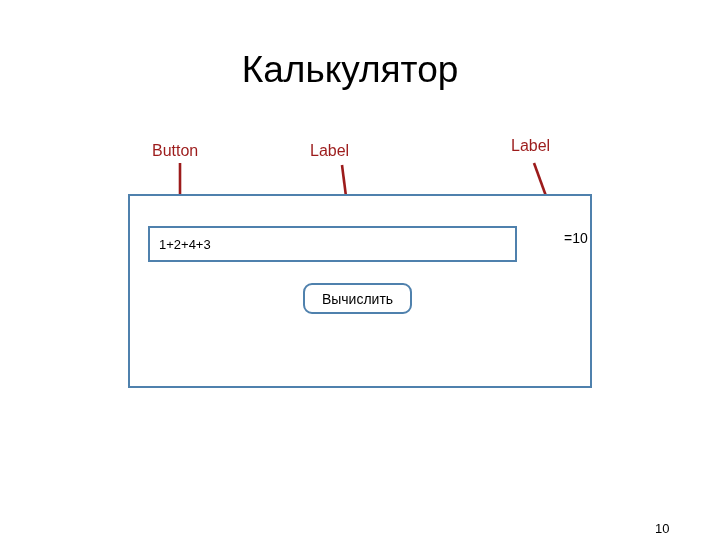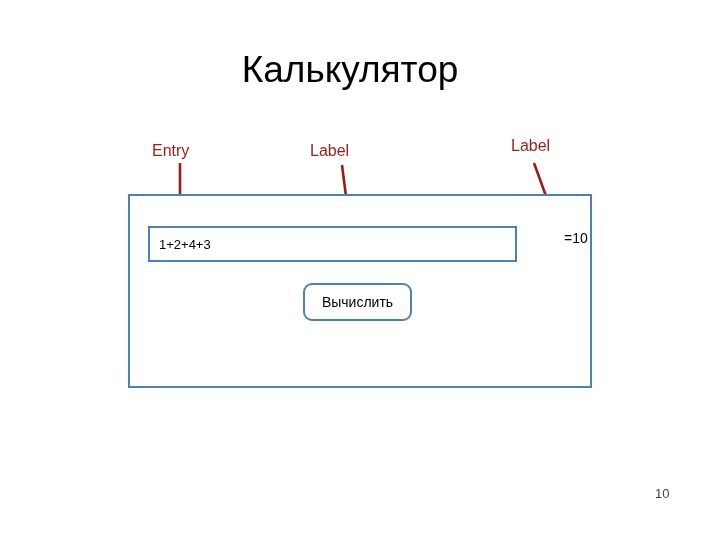--- a/index.html
+++ b/index.html
@@ -98,21 +98,21 @@
     font-family: Liberation Sans, sans-serif;
     white-space: nowrap;
   }
 
   
   #calc-button {
     position: absolute;
     left: 303px;
     top: 283px;
     width: 109px;
-    height: 38px;
+    height: 31px;
     border: 2px solid #4f81ad;
     border-radius: 9px;
     background: #ffffff;
     box-sizing: border-box;
     display: flex;
     align-items: center;
     justify-content: center;
     padding: 0;
     cursor: pointer;
   }
@@ -121,35 +121,35 @@
     line-height: 16px;
     color: #000000;
     font-family: "Liberation Sans", sans-serif;
     white-space: nowrap;
   }
 
   
   #slide-number {
     position: absolute;
     left: 655px;
-    top: 486px;
+    top: 521px;
     font-size: 13px;
     line-height: 16px;
-    color: #404040;
+    color: #000000;
     font-family: "Liberation Sans", sans-serif;
   }
 </style>
 </head>
 <body>
 
 <div id="slide">
 
   <div id="slide-title">Калькулятор</div>
 
-  <div class="annot-label" id="label-entry">Entry</div>
+  <div class="annot-label" id="label-entry">Button</div>
   <div class="annot-label" id="label-button">Label</div>
   <div class="annot-label" id="label-label">Label</div>
 
   <svg id="arrow-layer" viewBox="0 0 720 540">
     <defs>
       <marker id="arrowhead" markerWidth="5" markerHeight="5" refX="3.6" refY="2.5" orient="auto">
         <path d="M0,0 L5,2.5 L0,5 L1.4,2.5 Z" fill="#9c1b1b"></path>
       </marker>
     </defs>
     <line id="arrow-entry" stroke="#9c1b1b" stroke-width="2.6" marker-end="url(#arrowhead)" x1="180" y1="163" x2="180" y2="228"></line>

